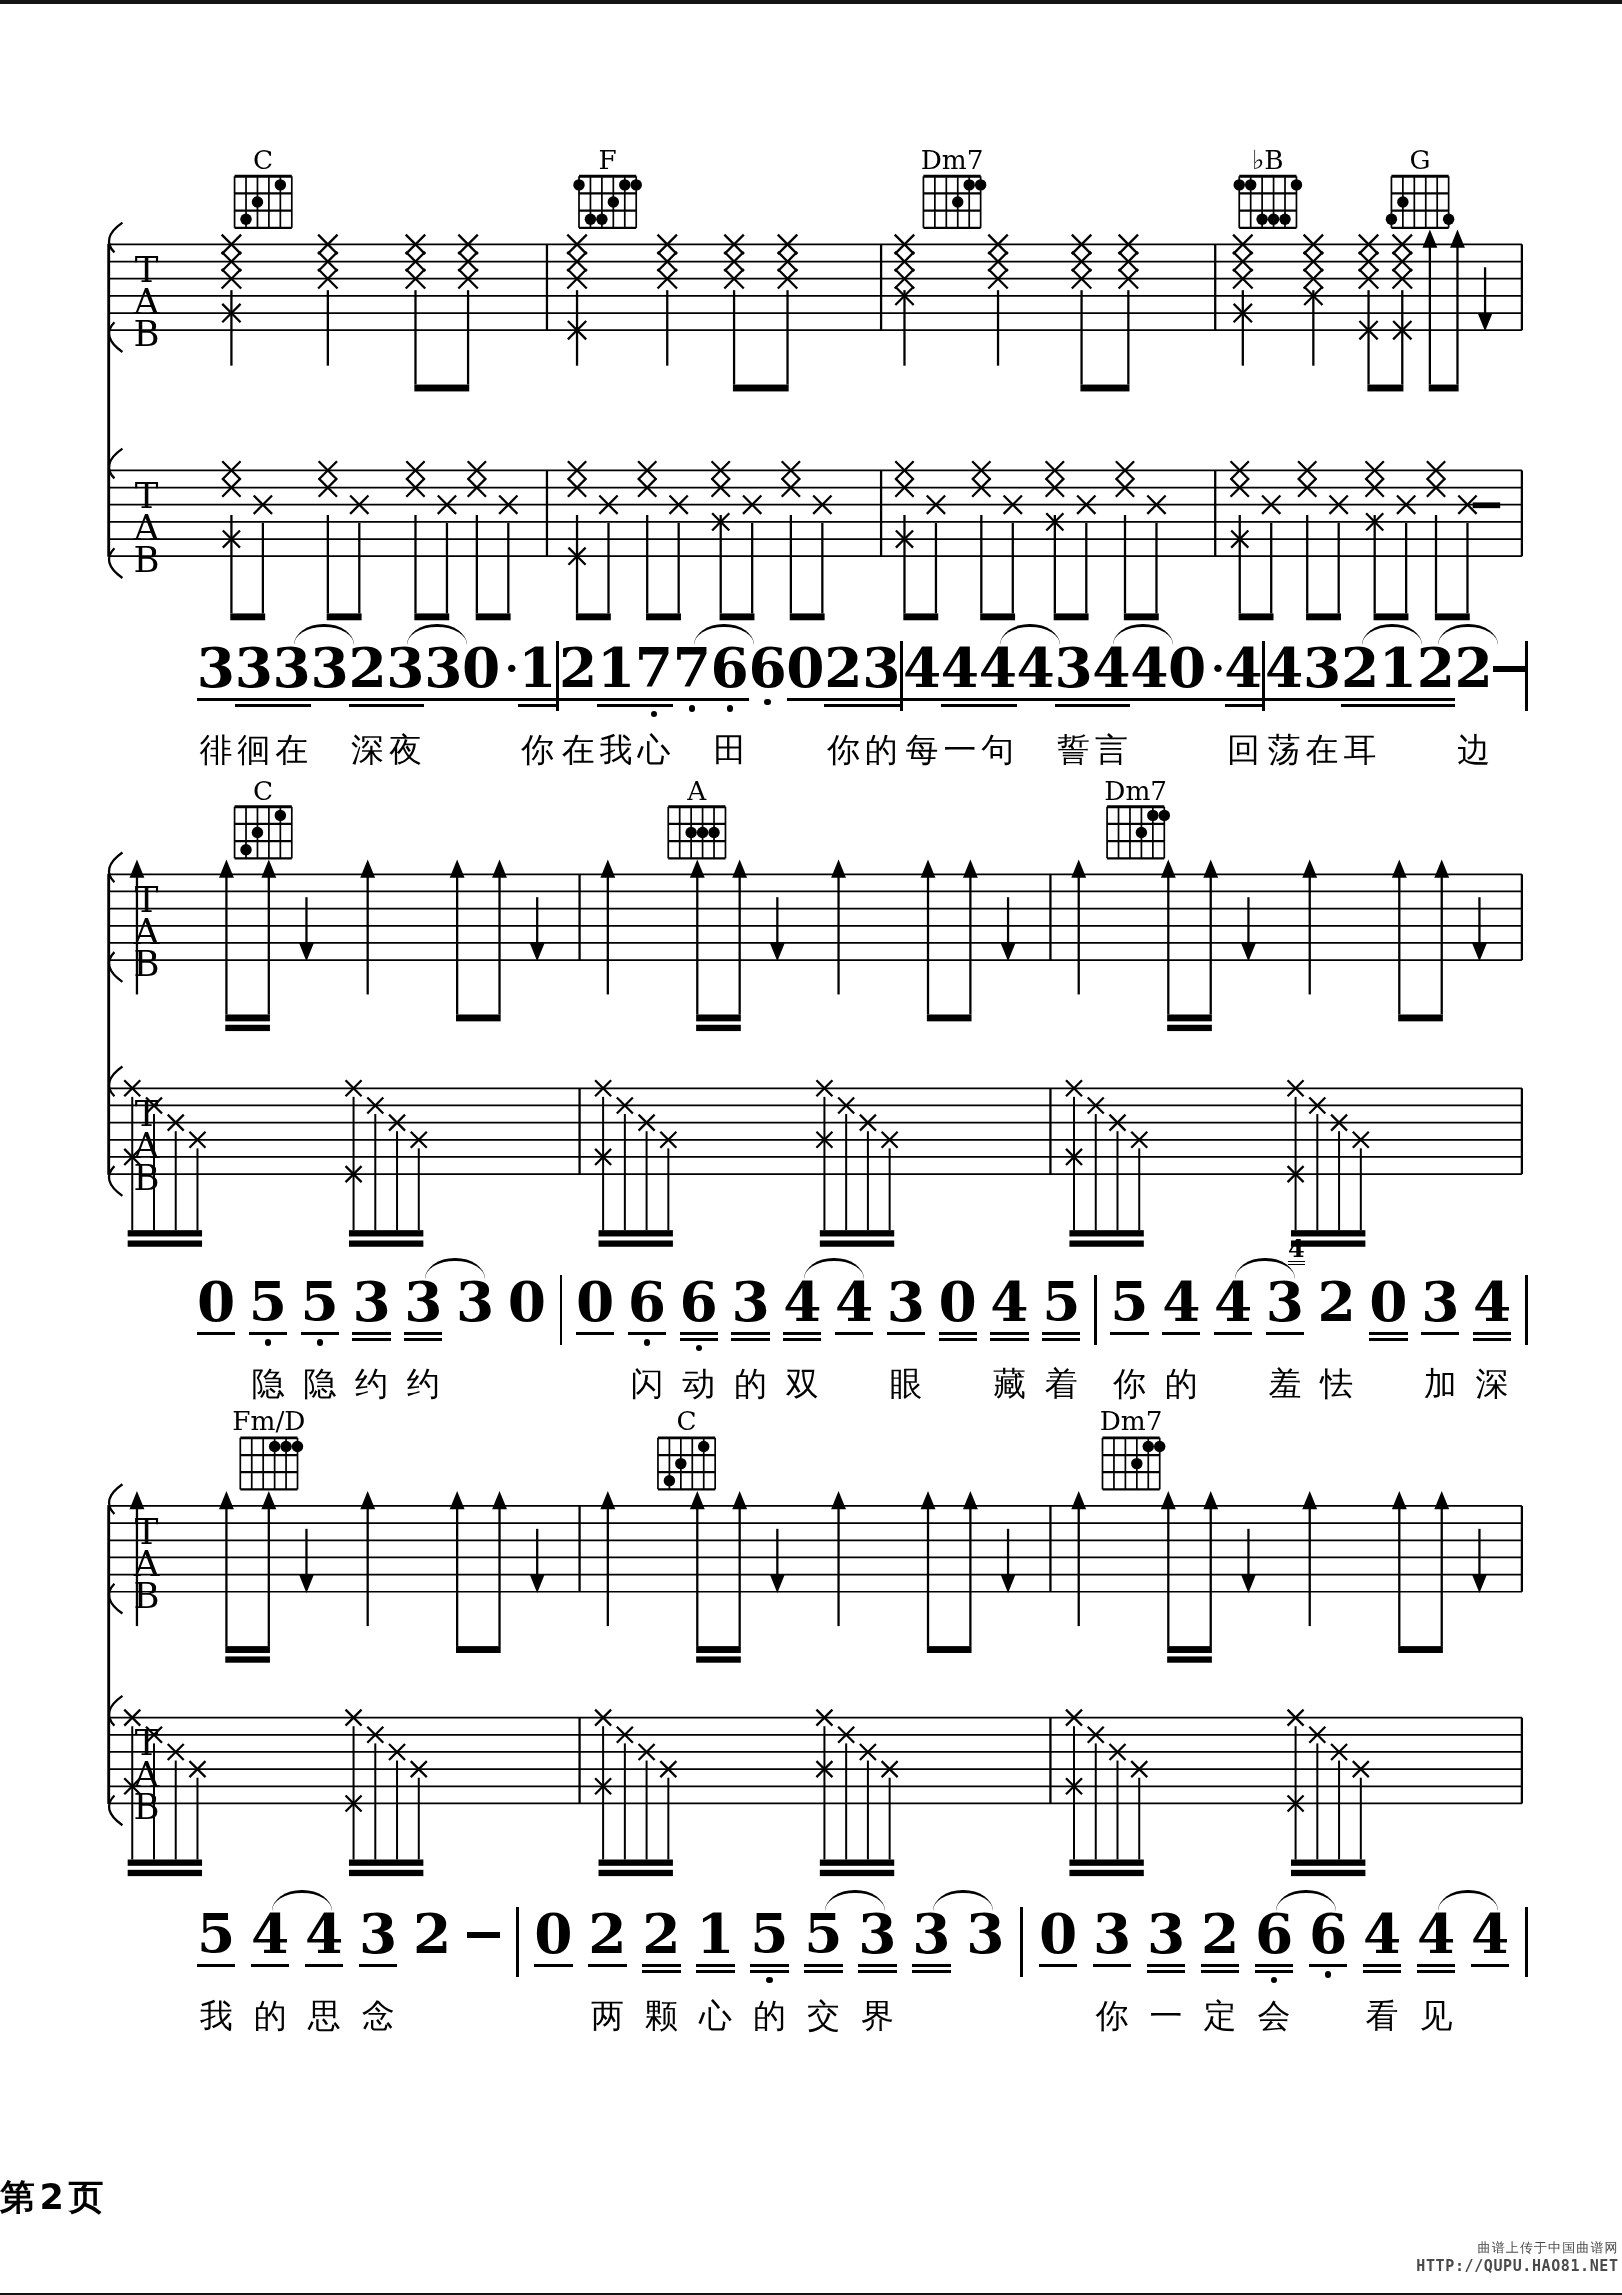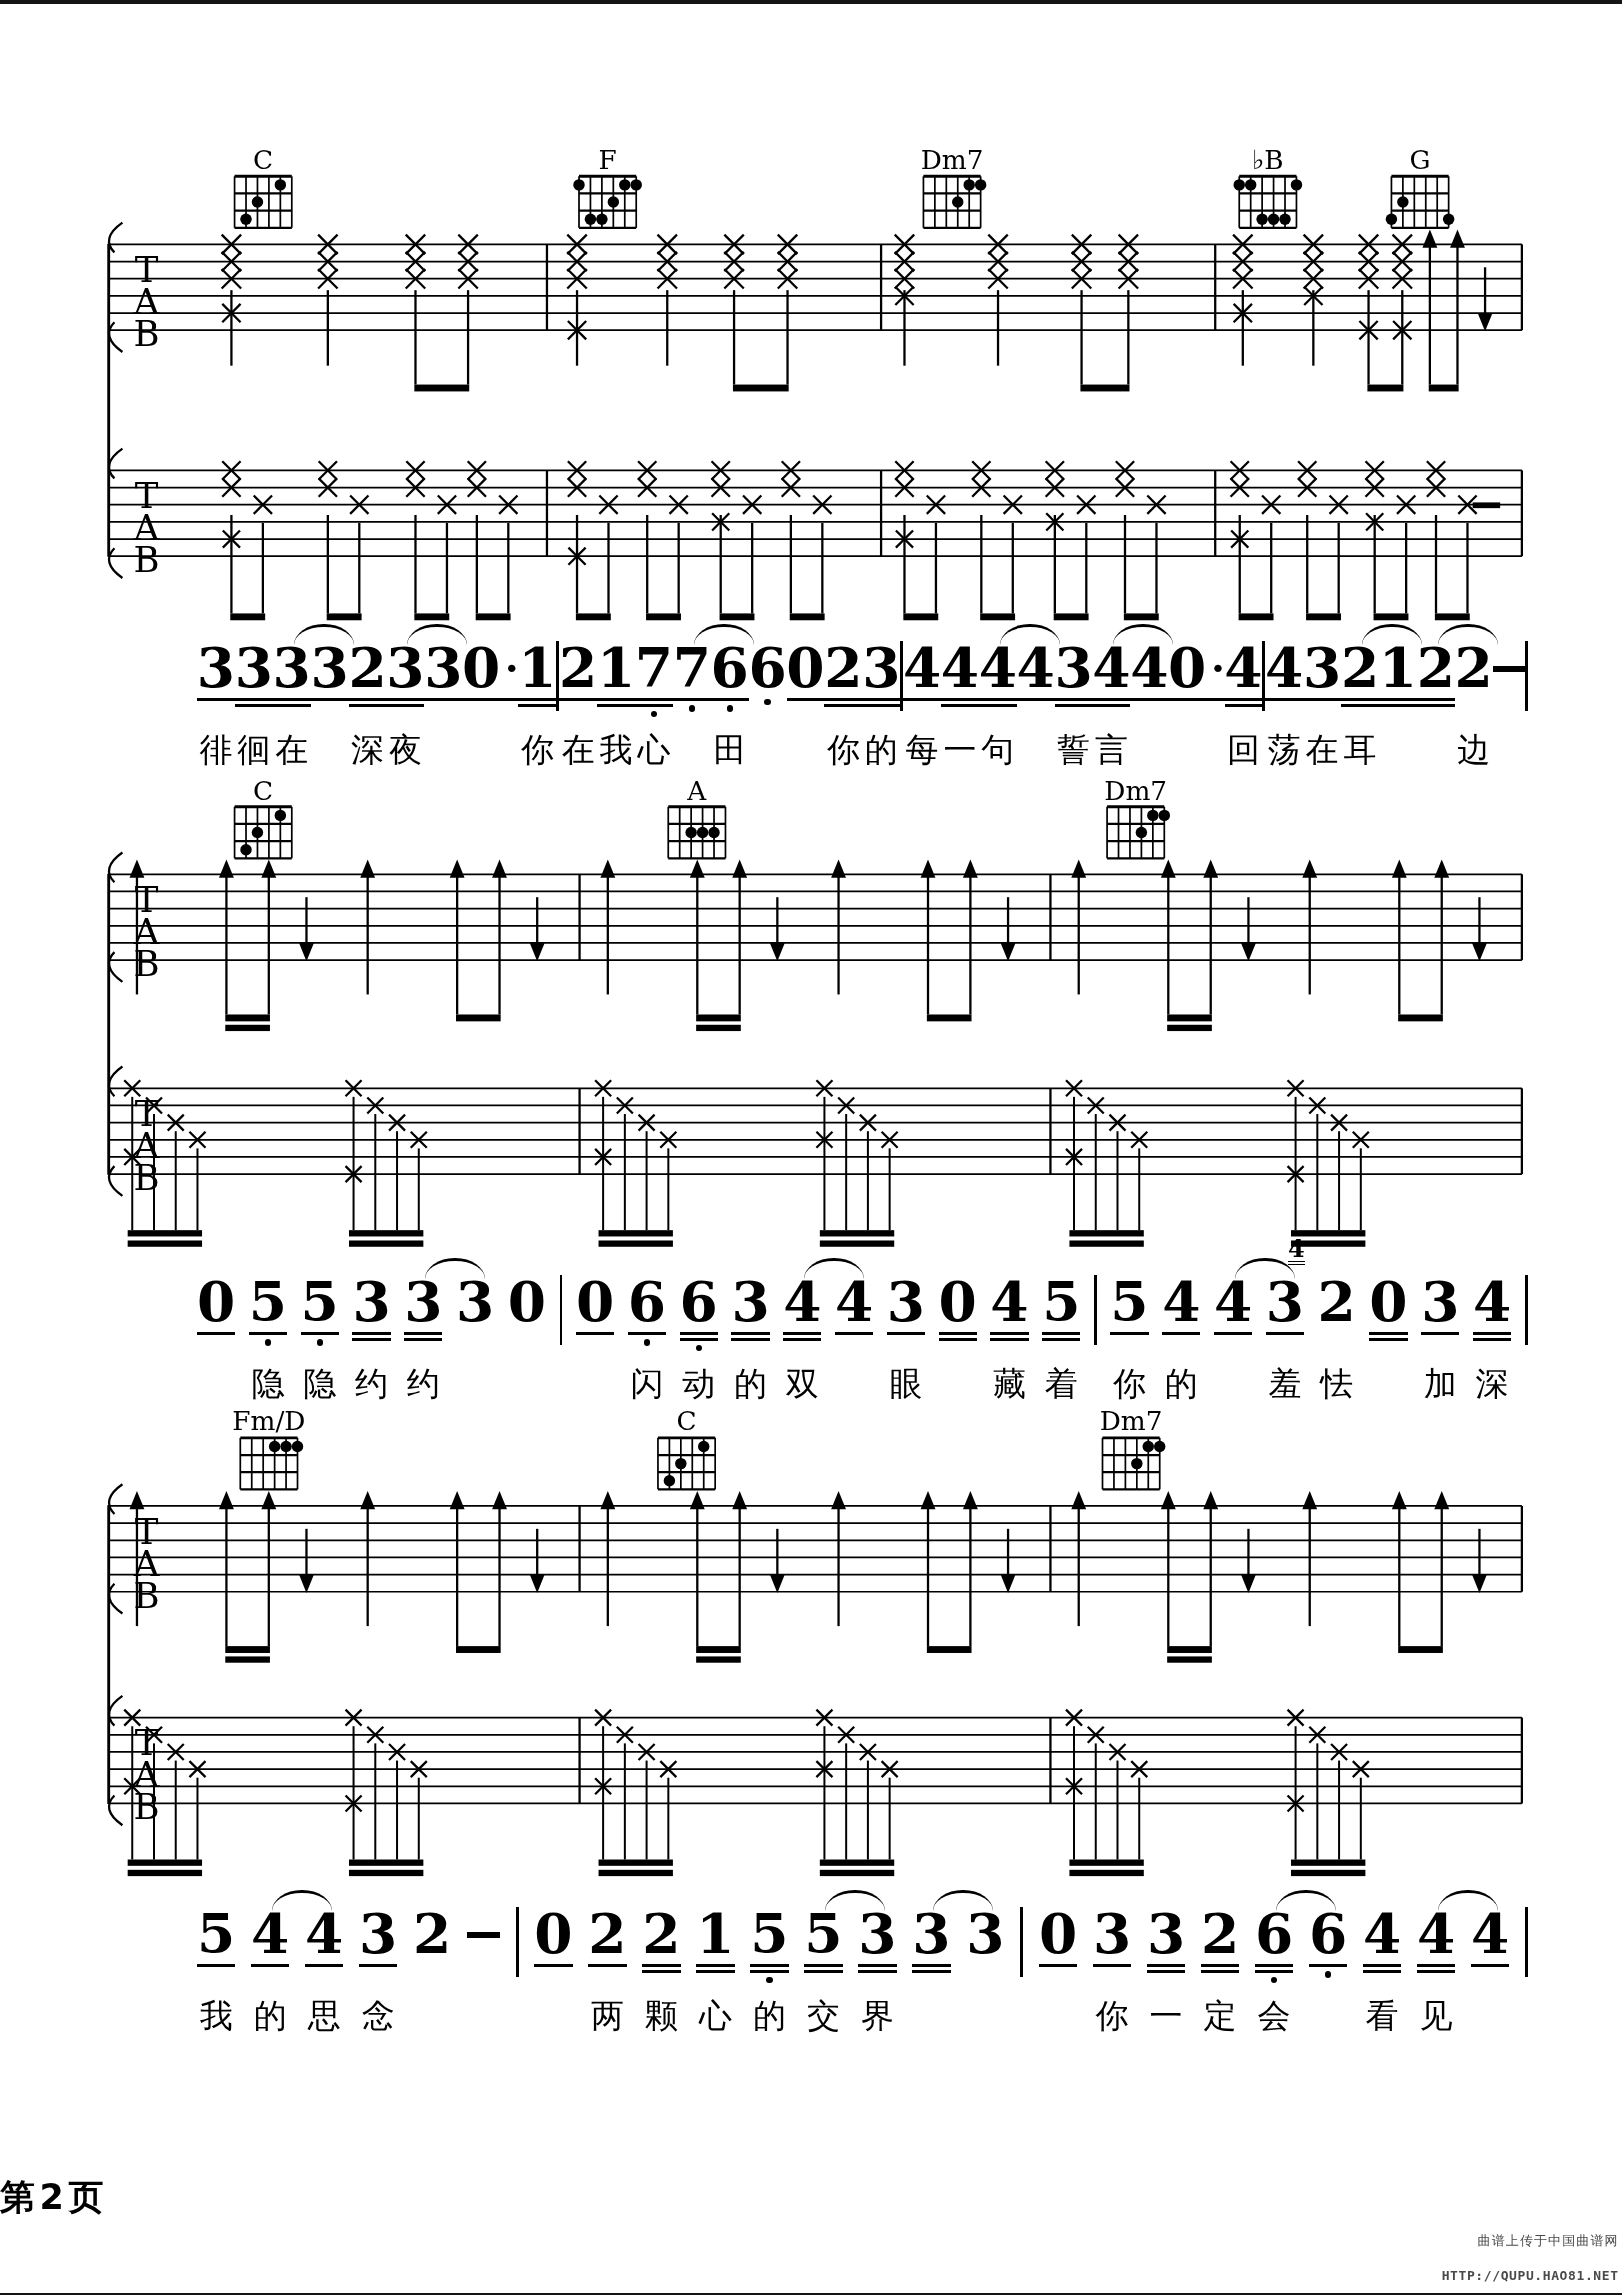--- a/index.html
+++ b/index.html
@@ -26,23 +26,23 @@
   .tie{position:absolute;top:-16px;left:55%;width:60px;height:18.3px;
        border-top:3.4px solid #000;border-radius:50% 50% 0 0 / 100% 100% 0 0;}
   .gr{position:absolute;top:-38px;left:58%;font-size:24px;font-weight:700;line-height:1.05;
       border-bottom:4px double #000;font-family:"DejaVu Serif",serif;}
   .bar{width:2.9px;height:70px;background:#000;margin-top:1.1px;}
   .dashtok{width:33px;height:6.3px;background:#000;margin-top:26px;}
 
   .footer{position:absolute;top:2174px;left:0;width:100%;
           font-size:35px;font-weight:700;letter-spacing:4.6px;
           font-family:"DejaVu Sans",sans-serif;}
-  .watermark{position:absolute;right:3.4px;bottom:12px;text-align:right;color:#4a4a4a;}
+  .watermark{position:absolute;right:3.4px;bottom:20px;text-align:right;color:#4a4a4a;}
   .wm1{font-size:13px;letter-spacing:1.1px;font-family:"DejaVu Sans",sans-serif;}
-  .wm2{font-size:13px;font-weight:700;letter-spacing:0.6px;font-family:"DejaVu Sans Mono",monospace;margin-top:18px;}
+  .wm2{font-size:15px;font-weight:700;letter-spacing:0.6px;font-family:"DejaVu Sans Mono",monospace;}
 </style>
 </head>
 <body>
 
 <div class="page">
   <div class="edge top"></div>
   <svg class="score" viewBox="0 0 2835 4011" xmlns="http://www.w3.org/2000/svg">
       <g>
         <g>
           <text x="460" y="296" font-size="46" text-anchor="middle" fill="#000" font-family="&quot;DejaVu Serif&quot;, serif" font-weight="normal">C</text>

